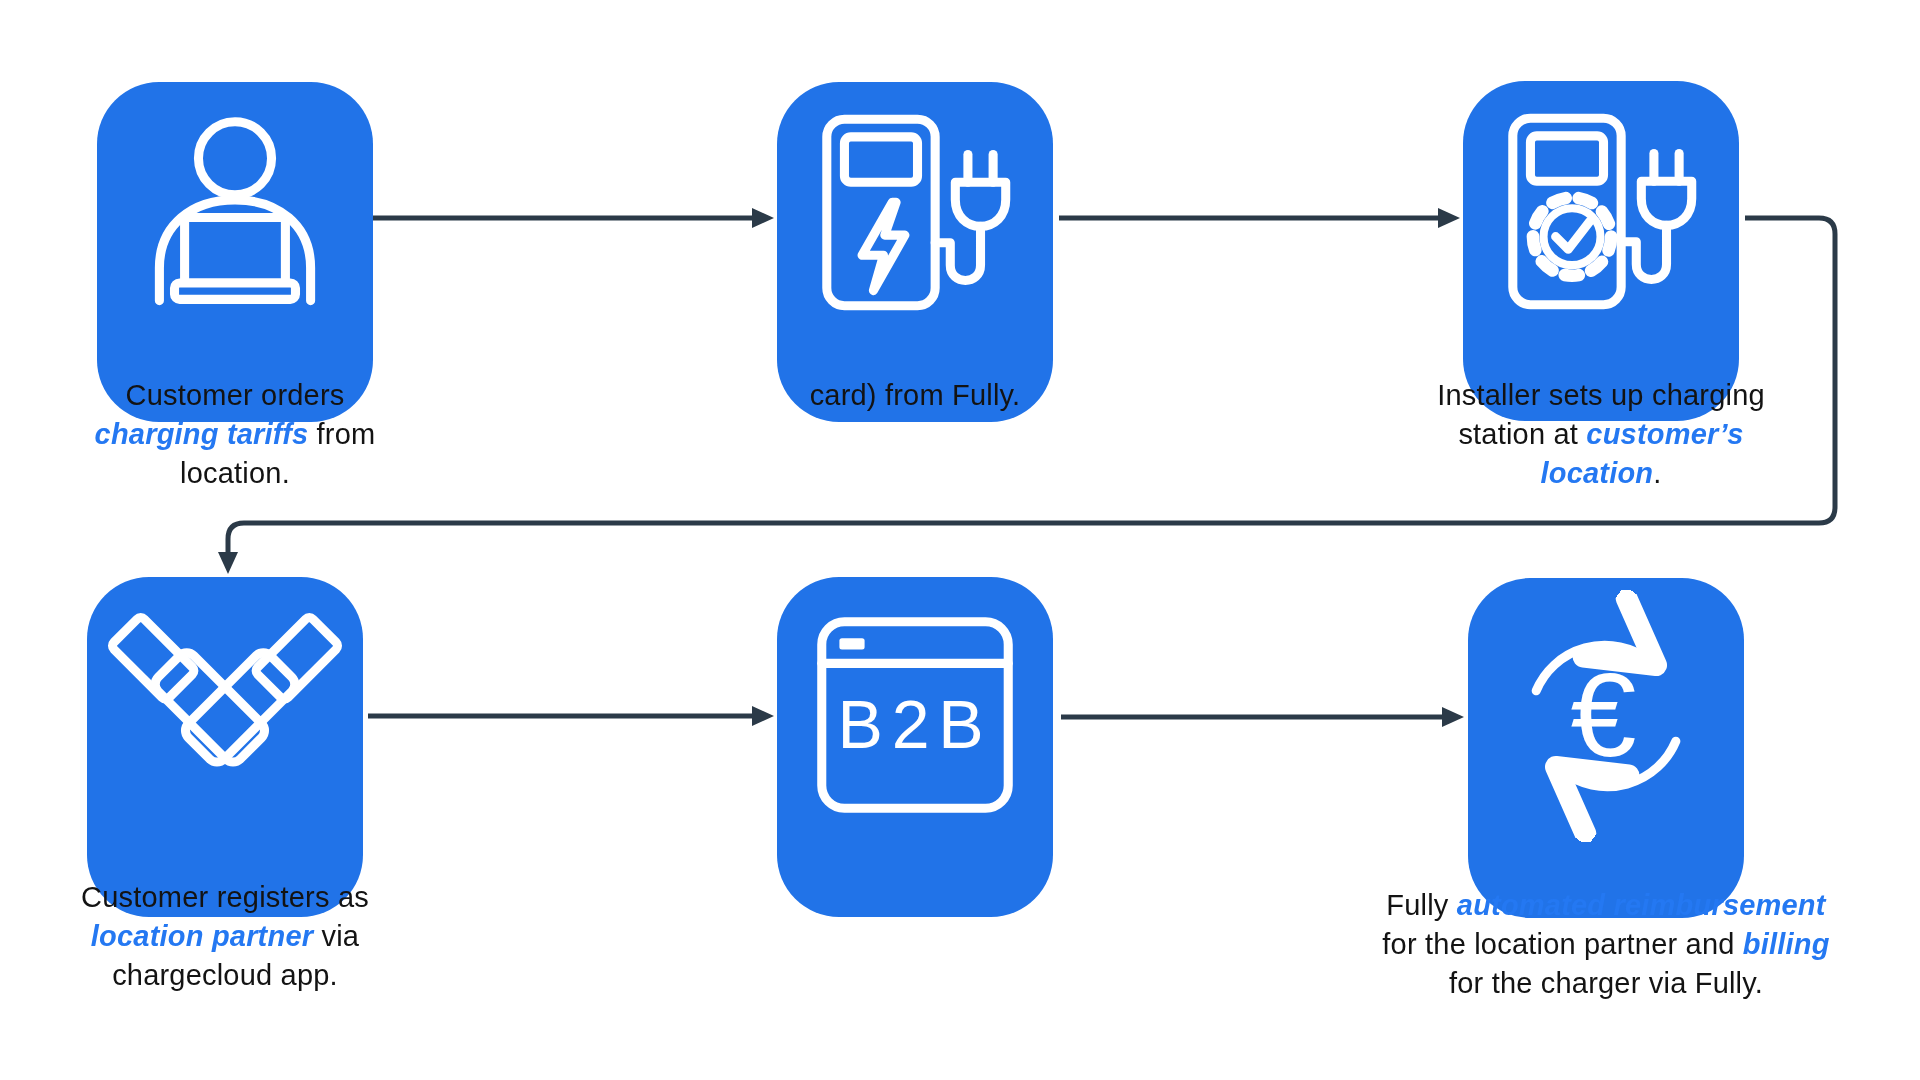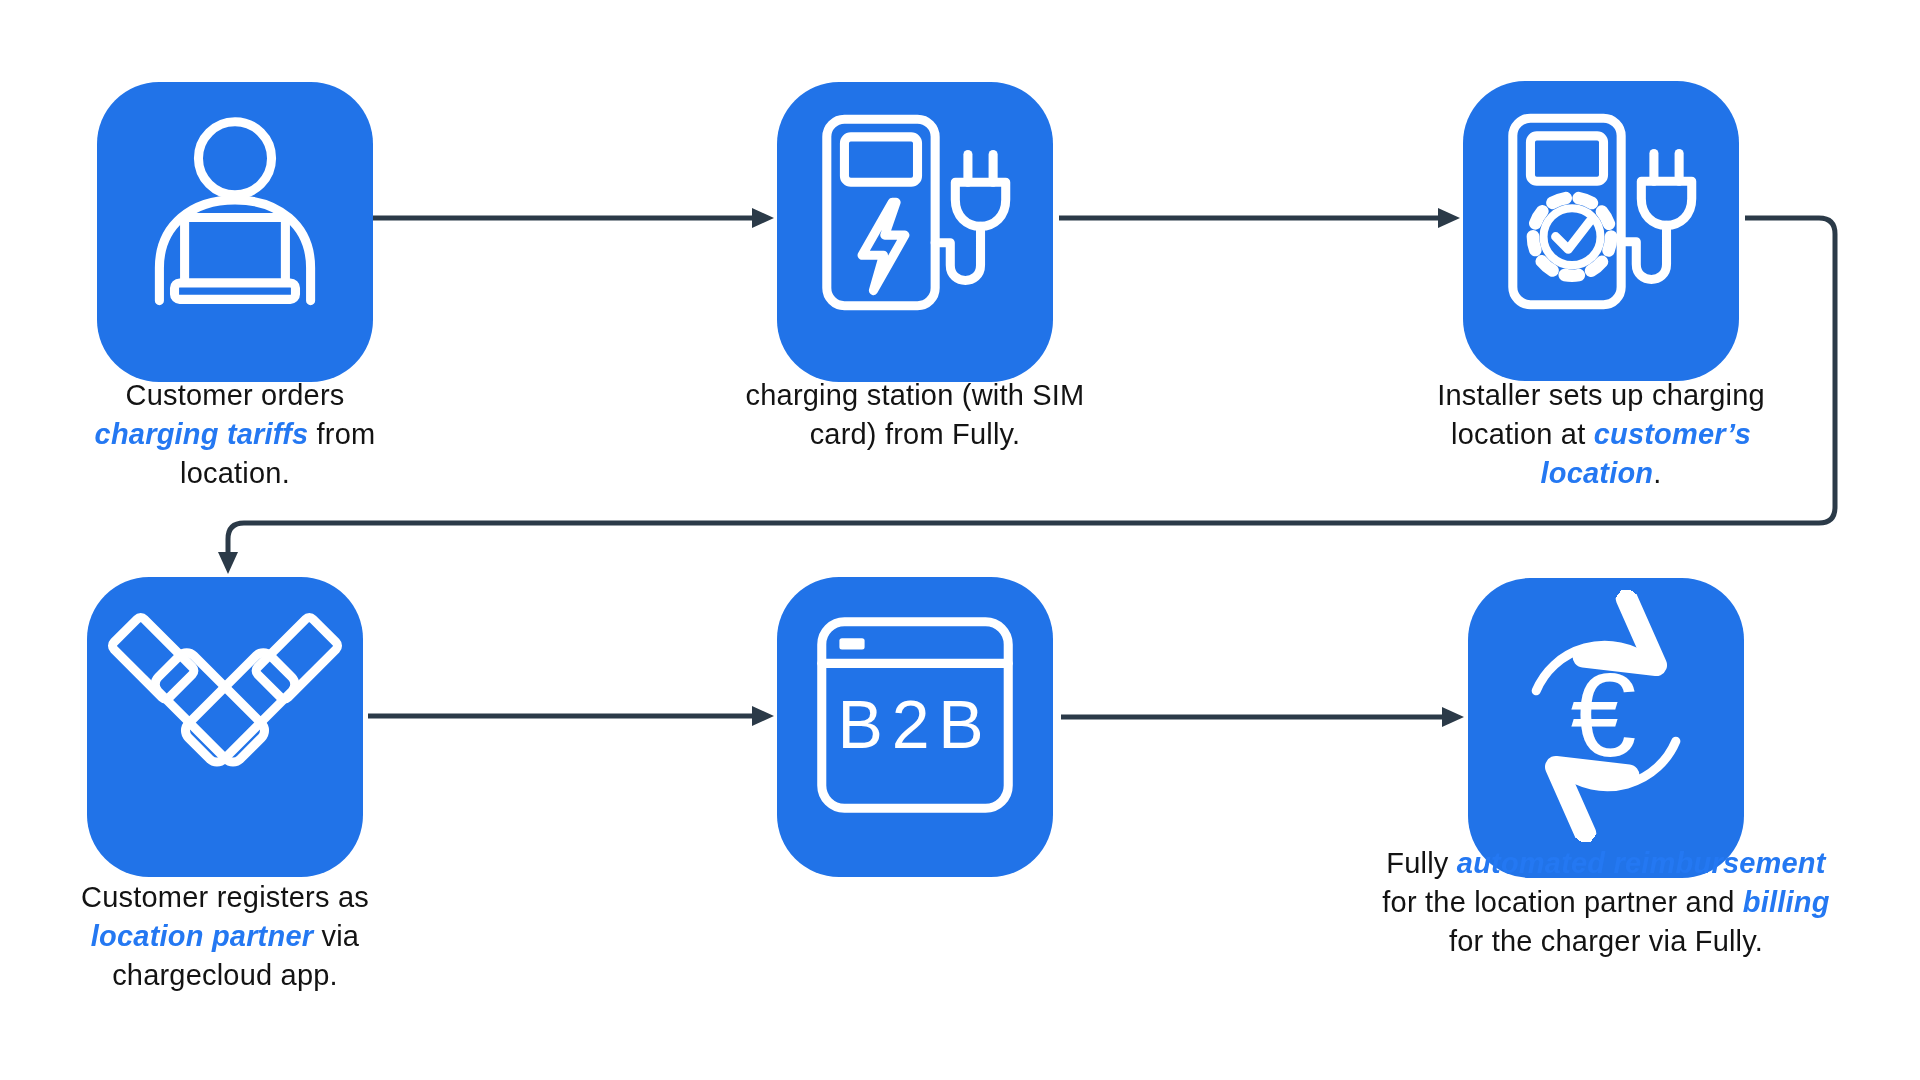--- a/index.html
+++ b/index.html
@@ -9,21 +9,21 @@
     --text:#131313;
     --background:#ffffff;
   }
   *{box-sizing:border-box;margin:0;padding:0;}
   html,body{background:var(--background);}
   body{font-family:"Liberation Sans","DejaVu Sans",sans-serif;}
   .canvas{position:relative;width:1920px;height:1080px;background:var(--background);overflow:hidden;}
 
   .tile{
     position:absolute;
-    width:276px;height:300px;
+    width:276px;height:340px;
     background:var(--tile-blue);
     border-radius:62px;
   }
   .tile svg{position:absolute;inset:12px;width:252px;height:252px;}
 
   .icon-stroke{stroke:#fff;fill:none;stroke-width:3.6;stroke-linecap:round;stroke-linejoin:round;}
 
   .cap{
     position:absolute;
     width:500px;
@@ -99,42 +99,41 @@
         <rect x="22" y="17" width="29" height="18" rx="2.5"></rect>
         <path d="M41,43 L29,64 H37.5 L33.5,78 L46,56 H38 L42.5,43 Z"></path>
         <path d="M71,24 V35"></path>
         <path d="M81,24 V35"></path>
         <path d="M66,35 H86 V42 C86,48.5 81.5,52.5 76,52.5 C70.5,52.5 66,48.5 66,42 Z"></path>
         <path d="M58,59 H64 V68 C64,76 76,76 76,68 V52.5"></path>
       </g>
     </svg>
   </div>
   <div class="cap" style="left:665px;top:376px;">
-      <div class="cap-line"><span>charging station (with SIM</span></div>
       <div class="cap-line"><span>card) from Fully.</span></div>
     </div>
 
   <div class="tile" style="left:1463px;top:81px;">
     <svg viewBox="0 0 100 100">
       <g class="icon-stroke">
         <rect x="15" y="10" width="43" height="74" rx="7"></rect>
         <rect x="22" y="17" width="29" height="18" rx="2.5"></rect>
         <circle cx="38.5" cy="57" r="15.5" stroke-dasharray="5.6 5.2" stroke-width="5"></circle>
         <circle cx="38.5" cy="57" r="11.3" stroke-width="3.2"></circle>
         <path d="M32,57 L37,62 L45.5,51"></path>
         <path d="M71,24 V35"></path>
         <path d="M81,24 V35"></path>
         <path d="M66,35 H86 V42 C86,48.5 81.5,52.5 76,52.5 C70.5,52.5 66,48.5 66,42 Z"></path>
         <path d="M58,59 H64 V68 C64,76 76,76 76,68 V52.5"></path>
       </g>
     </svg>
   </div>
   <div class="cap" style="left:1351px;top:376px;">
       <div class="cap-line"><span>Installer sets up charging</span></div>
-      <div class="cap-line"><span>location at </span><span class="hl">customer’s</span></div>
+      <div class="cap-line"><span>station at </span><span class="hl">customer’s</span></div>
       <div class="cap-line"><span class="hl">location</span><span>.</span></div>
     </div>
 
   <div class="tile" style="left:87px;top:577px;">
     <svg viewBox="0 0 100 100">
       <g class="icon-stroke">
         <rect x="6" y="19" width="31" height="17" rx="2" transform="rotate(45 21.5 27.5)"></rect>
         <rect x="63" y="19" width="31" height="17" rx="2" transform="rotate(-45 78.5 27.5)"></rect>
         <rect x="21" y="37" width="46" height="20" rx="4" transform="rotate(45 44 47)"></rect>
         <rect x="33" y="37" width="46" height="20" rx="4" transform="rotate(-45 56 47)"></rect>
@@ -165,19 +164,19 @@
           <path d="M1,1 L8,5 L1,9" stroke="#fff" stroke-width="2.4" fill="none" stroke-linecap="round" stroke-linejoin="round"></path>
         </marker>
       </defs>
       <g class="icon-stroke">
         <path d="M22.3,40 A29.5,29.5 0 0 1 67,27.7" marker-end="url(#arc-arrow)"></path>
         <path d="M77.7,60 A29.5,29.5 0 0 1 33,72.3" marker-end="url(#arc-arrow)"></path>
       </g>
       <text x="49" y="66" text-anchor="middle" font-size="47" fill="#fff" font-family="Liberation Sans, DejaVu Sans, sans-serif">€</text>
     </svg>
   </div>
-  <div class="cap" style="left:1356px;top:844px;text-align:center;">
+  <div class="cap" style="left:1356px;top:886px;text-align:center;">
       <div class="cap-line"><span>Fully </span><span class="hl">automated reimbursement</span></div>
       <div class="cap-line"><span>for the location partner and </span><span class="hl">billing</span></div>
       <div class="cap-line"><span>for the charger via Fully.</span></div>
     </div>
 
 </div>
 
 </body></html>

